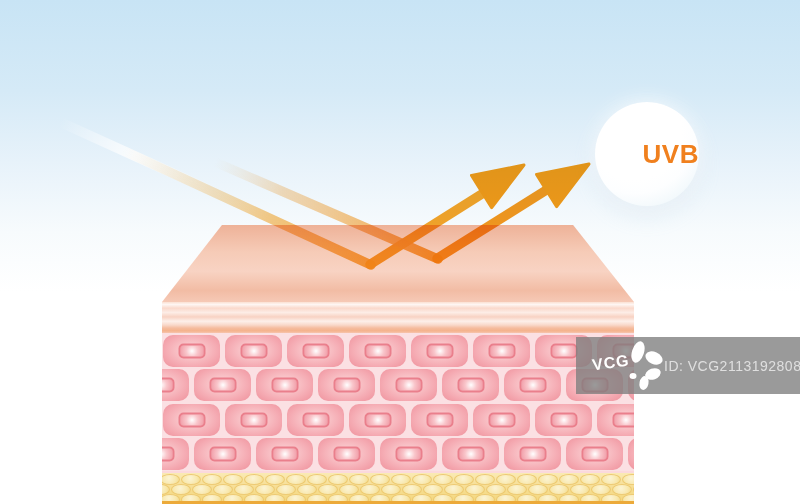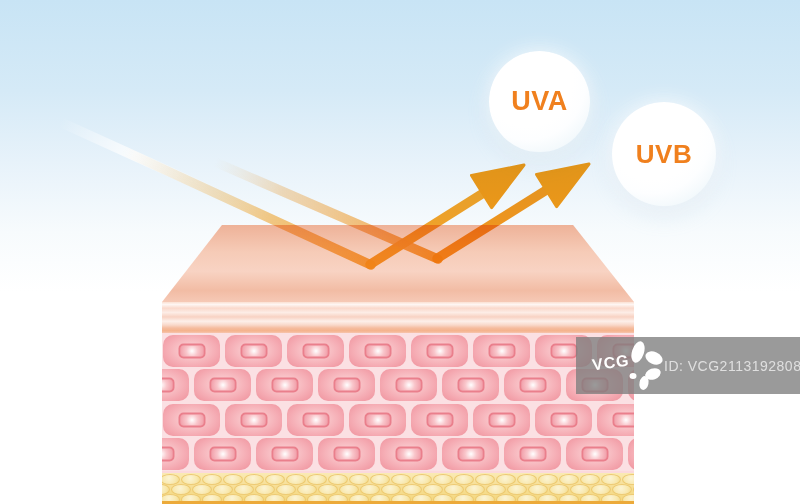--- a/index.html
+++ b/index.html
@@ -11,21 +11,21 @@
   
   .bubble{
     position:absolute;border-radius:50%;
     display:flex;align-items:center;justify-content:center;
     background:radial-gradient(circle at 38% 30%, #FFFFFF 48%, #FDFEFF 62%, #F3F9FC 78%, #E9F2F8 92%, #EEF5FA 100%);
     box-shadow:0 10px 22px rgba(168,200,220,.20), 0 0 20px rgba(255,255,255,.9);
   }
   .bubble span{font-weight:bold;color:#F0801E;letter-spacing:.5px;}
   .bubble.uva{left:489px;top:51px;width:101px;height:101px;}
   .bubble.uva span{font-size:27px;}
-  .bubble.uvb{left:612px;top:102px;width:104px;height:104px;}
+  .bubble.uvb{left:595px;top:102px;width:104px;height:104px;justify-content:flex-end;}
   .bubble.uvb span{font-size:26px;}
   
   .skin-top{
     position:absolute;left:162px;top:225px;width:472px;height:77px;
     clip-path:polygon(12.7% 0, 87.1% 0, 100% 100%, 0 100%);
     background:linear-gradient(180deg,#EEB298 0%,#F6CBB7 35%,#F8D3C3 60%,#F2BCA4 85%,#F6C9B6 100%);
   }
   .skin-front{position:absolute;left:162px;top:302px;width:472px;height:202px;}
   .stratum{
     position:absolute;left:0;top:0;width:100%;height:31px;
@@ -72,23 +72,20 @@
   .wm-id{
     position:absolute;left:88px;top:50%;transform:translateY(-50%);
     color:rgba(242,242,242,.78);font-size:14px;letter-spacing:.5px;white-space:nowrap;
   }
 </style>
 </head>
 <body>
 
 <div class="stage">
 
-  <div class="bubble uva">
-    <span>UVA</span>
-  </div>
   <div class="bubble uvb">
     <span>UVB</span>
   </div>
 
   <div class="skin-top"></div>
   <div class="skin-front">
     <div class="stratum"></div>
     <div class="cells-layer" id="cellsLayer">
         <div class="skin-cell" style="left: 1px; top: 2px;">
           <div class="cell-nucleus"></div>

